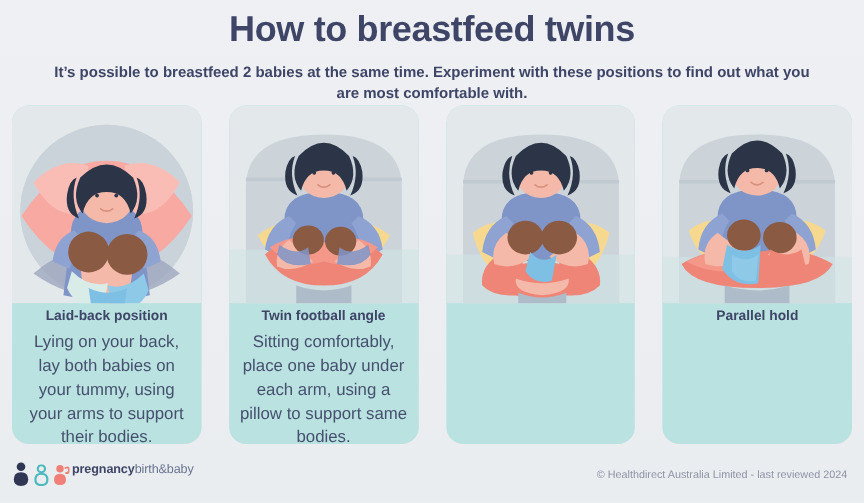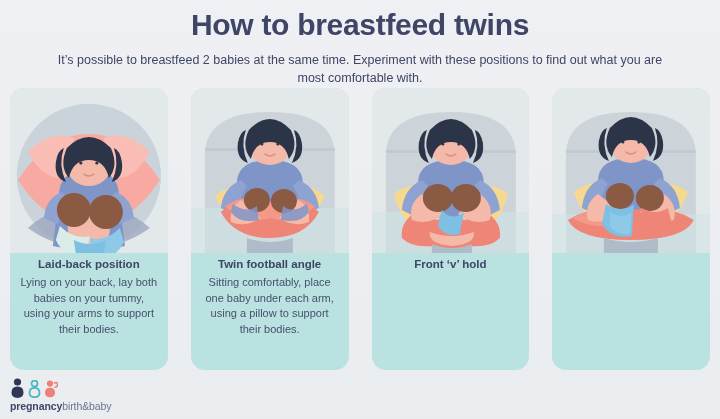--- a/index.html
+++ b/index.html
@@ -15,21 +15,21 @@
     position:relative;
   }
   
   .header { padding-top:8px; text-align:center; }
   .title {
     font-size:30px; font-weight:700; color:#3e4566;
     letter-spacing:-0.3px; line-height:1.15;
   }
   .subtitle {
     margin:8px auto 1px; width:630px;
-    font-size:12.5px; font-weight:400; color:#3e4566;
+    font-size:12.5px; font-weight:700; color:#3e4566;
     line-height:1.5;
   }
   
   .cards {
     position:absolute; top:88px; left:10px;
     width:700px; height:282px;
     display:flex; gap:23px;
   }
   .card {
     flex:1 1 0;
@@ -47,30 +47,30 @@
   .art svg { display:block; width:100%; height:100%; }
   .caption {
     padding:4px 9px 8px;
     text-align:center;
   }
   .cap-title {
     font-size:11.5px; font-weight:700; color:#3e4566;
     margin-bottom:3px; line-height:1.3;
   }
   .cap-body {
-    font-size:11px; color:#46506e; line-height:1.42;
+    font-size:14px; color:#46506e; line-height:1.42;
   }
   
   .footer {
     position:absolute; left:0; bottom:0;
     width:720px; height:49px;
     display:flex; align-items:center; justify-content:space-between;
     padding:0 14px 0 10px;
   }
-  .brand { display:flex; flex-direction:column; gap:2px; }
+  .brand { display:flex; flex-direction:row; gap:2px; }
   .brand-marks { display:flex; align-items:flex-end; gap:3px; height:20px; }
   .brand-text { font-size:10.5px; color:#3e4566; letter-spacing:-0.1px; }
   .brand-text b { font-weight:700; }
   .brand-text span { font-weight:400; color:#6a7490; }
   .copyright { font-size:9px; color:#8d93a6; }
 </style>
 </head>
 <body>
 
 <div class="infographic">
@@ -143,21 +143,21 @@
           <path d="M114 112 q12 8 10 22 q-14 6 -30 -4z" fill="#f4b9a8"></path>
           <ellipse cx="72" cy="112" rx="13" ry="12" fill="#8a5a42"></ellipse>
           <ellipse cx="99" cy="113" rx="13" ry="12" fill="#8a5a42"></ellipse>
           <path d="M48 116 q14 10 24 2 l2 14 q-20 4 -28 -8z" fill="#7f94c7" opacity=".85"></path>
           <path d="M122 116 q-14 10 -24 2 l-2 14 q20 4 28 -8z" fill="#7f94c7" opacity=".85"></path>
           <path d="M62 150 q23 8 46 0 l0 15 H62z" fill="#aebbc9"></path>
         </svg>
       </div>
       <div class="caption">
         <div class="cap-title">Twin football angle</div>
-        <div class="cap-body">Sitting comfortably, place one baby under each arm, using a pillow to support their bodies.</div>
+        <div class="cap-body">Sitting comfortably, place one baby under each arm, using a pillow to support same bodies.</div>
       </div>
     </div>
 
     <div class="card">
       <div class="art">
         <svg viewBox="0 0 170 165" preserveAspectRatio="xMidYMid slice">
           <rect width="170" height="165" fill="#e3e8ea"></rect>
           <path d="M20 165 V68 q0 -44 65 -44 q65 0 65 44 V165z" fill="#ccd4da"></path>
           <rect x="20" y="62" width="130" height="3" fill="#bcc6cd" opacity=".7"></rect>
           <rect x="0" y="124" width="170" height="41" fill="#cfe3e6" opacity=".55"></rect>
@@ -179,21 +179,20 @@
           <path d="M56 106 q-14 10 -10 26 q16 6 32 -6z" fill="#f4b9a8"></path>
           <path d="M114 106 q14 10 10 26 q-16 6 -32 -6z" fill="#f4b9a8"></path>
           <ellipse cx="72" cy="110" rx="15" ry="14" fill="#8a5a42"></ellipse>
           <ellipse cx="100" cy="110" rx="15" ry="14" fill="#8a5a42"></ellipse>
           <path d="M76 122 q10 12 22 2 l-4 22 q-14 4 -22 -8z" fill="#7ec0e4"></path>
           <path d="M64 144 q22 8 44 0 q2 12 -22 14 q-24 -2 -22 -14z" fill="#f4b9a8"></path>
           <path d="M66 156 q20 8 40 0 l0 9 H66z" fill="#aebbc9"></path>
         </svg>
       </div>
       <div class="caption">
-        <div class="cap-title">Front ‘v’ hold</div>
       </div>
     </div>
 
     <div class="card">
       <div class="art">
         <svg viewBox="0 0 170 165" preserveAspectRatio="xMidYMid slice">
           <rect width="170" height="165" fill="#e3e8ea"></rect>
           <path d="M20 165 V68 q0 -44 65 -44 q65 0 65 44 V165z" fill="#ccd4da"></path>
           <rect x="20" y="62" width="130" height="3" fill="#bcc6cd" opacity=".7"></rect>
           <rect x="0" y="126" width="170" height="39" fill="#cfe3e6" opacity=".55"></rect>
@@ -215,20 +214,21 @@
           <path d="M118 106 q14 10 10 26 q-16 6 -34 -8z" fill="#f4b9a8"></path>
           <ellipse cx="74" cy="108" rx="14" ry="13" fill="#8a5a42"></ellipse>
           <ellipse cx="104" cy="110" rx="14" ry="13" fill="#8a5a42"></ellipse>
           <path d="M60 116 q16 10 28 0 l-2 32 q-20 4 -30 -12z" fill="#7ec0e4"></path>
           <path d="M64 124 q12 8 22 0 l-2 22 q-14 2 -20 -8z" fill="#8fc9e8"></path>
           <path d="M96 120 q14 8 26 0 l4 16 q-18 8 -32 -2z" fill="#ef8577"></path>
           <path d="M58 150 q27 8 54 0 l0 15 H58z" fill="#aebbc9"></path>
         </svg>
       </div>
       <div class="caption">
+        <div class="cap-title">Parallel hold</div>
       </div>
     </div>
 
   </div>
 
   <div class="footer">
     <div class="brand">
       <div class="brand-marks">
         <svg width="15" height="20" viewBox="0 0 15 20">
           <circle cx="7.5" cy="4" r="3.6" fill="#2f3754"></circle>
@@ -239,15 +239,16 @@
           <path d="M6.5 7.8 q5 0 5 5 q0 4.4 -5 4.4 q-5 0 -5 -4.4 q0 -5 5 -5z" fill="none" stroke="#4bb9bd" stroke-width="1.8"></path>
         </svg>
         <svg width="14" height="18" viewBox="0 0 14 18">
           <circle cx="6" cy="3.6" r="3.1" fill="#f08077"></circle>
           <path d="M6 7.8 q5 0 5 5 q0 4.4 -5 4.4 q-5 0 -5 -4.4 q0 -5 5 -5z" fill="#f08077"></path>
           <path d="M10.5 3 q3 -1.6 3 2 q0 2.2 -2.4 2.2" fill="none" stroke="#f08077" stroke-width="1.6" stroke-linecap="round"></path>
         </svg>
       </div>
       <div class="brand-text"><b>pregnancy</b><span>birth&amp;baby</span></div>
     </div>
+    <div class="copyright">© Healthdirect Australia Limited - last reviewed 2024</div>
   </div>
 
 </div>
 
 </body></html>

